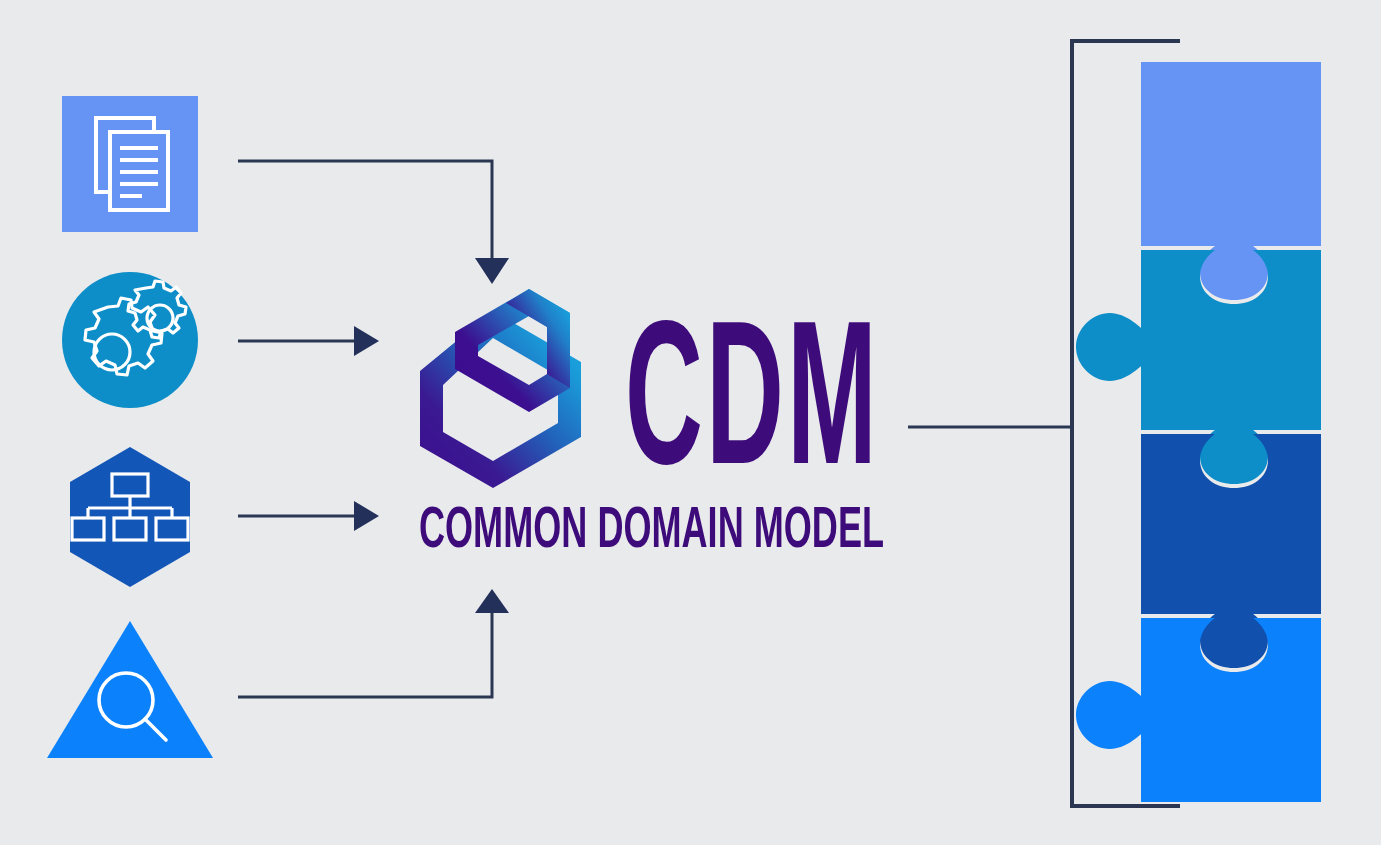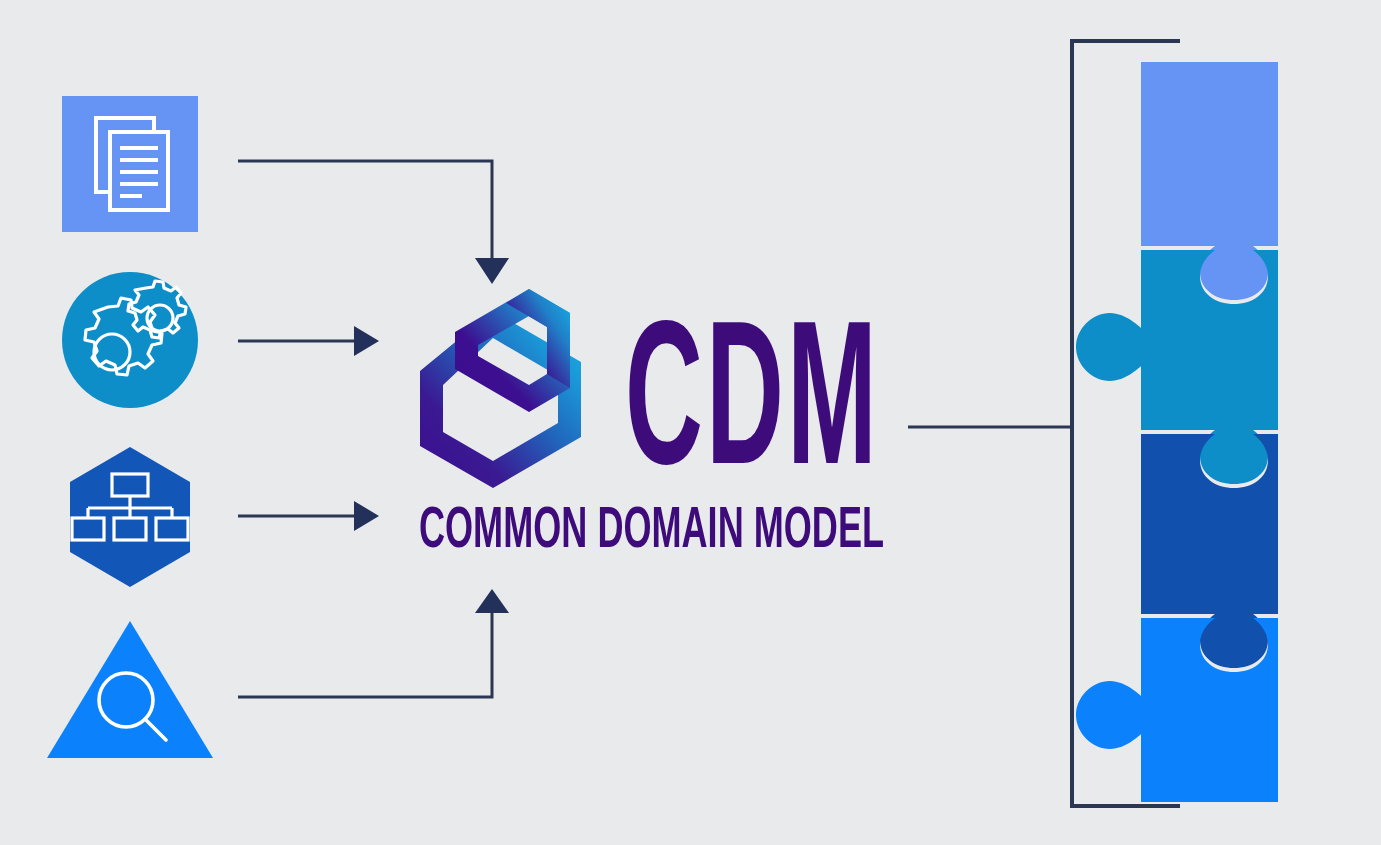--- a/index.html
+++ b/index.html
@@ -6,21 +6,21 @@
   html, body {
     margin: 0;
     padding: 0;
     background: #e9eaec;
   }
   body {
     font-family: "Liberation Sans", sans-serif;
   }
   #canvas {
     position: relative;
-    width: 1278px;
+    width: 1381px;
     height: 845px;
     background: #737373;
     overflow: hidden;
   }
   #scene {
     position: absolute;
     inset: 0;
     width: 1381px;
     height: 845px;
   }

